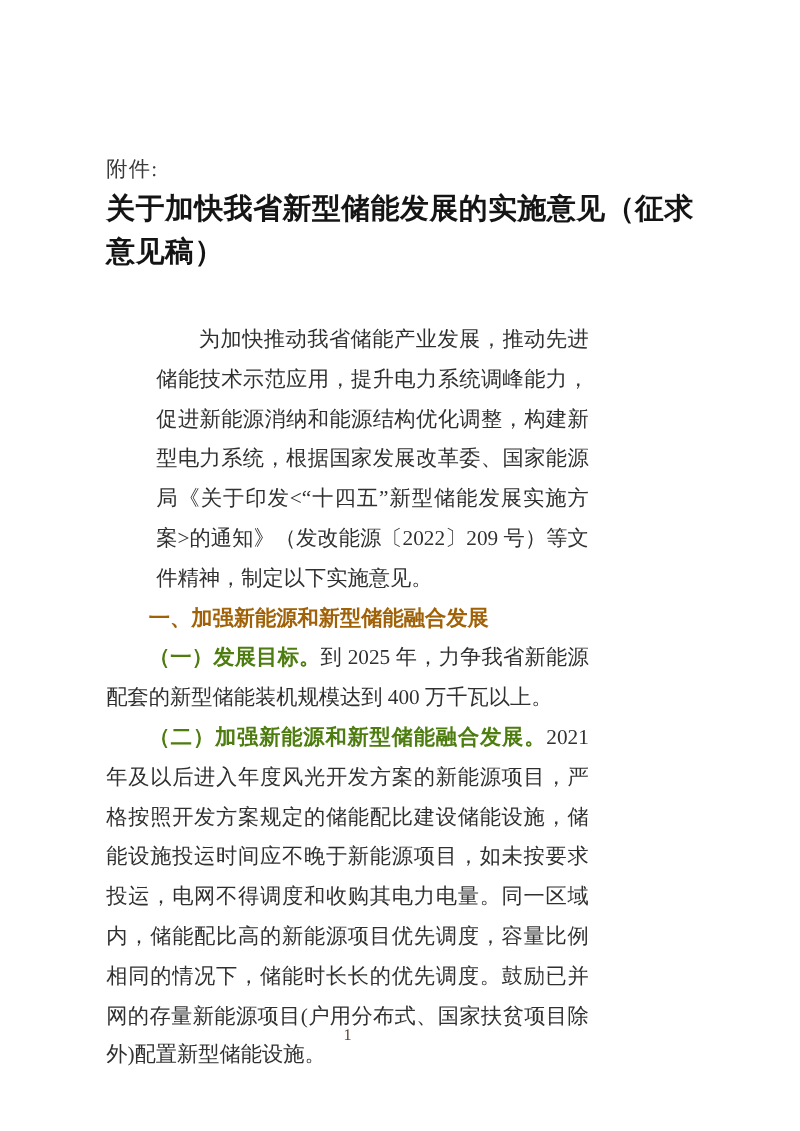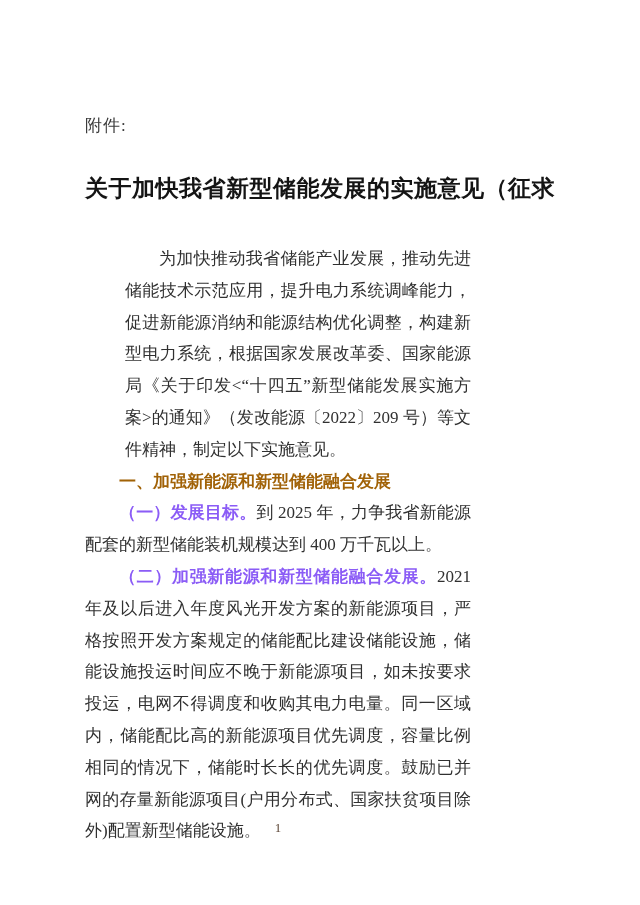--- a/index.html
+++ b/index.html
@@ -9,32 +9,31 @@
     height: 905px;
     font-family: "Liberation Serif", "DejaVu Serif", serif;
     color: #2f2f2f;
     overflow: hidden;
   }
   .page {
     position: relative;
     width: 556px;
     height: 905px;
     background: #ffffff;
-    padding: 0 85px;
+    padding: 10px 85px;
     overflow: hidden;
   }
   .attachment {
     margin-top: 113px;
     font-size: 17px;
     line-height: 26px;
     letter-spacing: 1px;
     color: #3a3a3a;
   }
   .title {
-    margin-top: 32px;
     font-size: 23px;
     line-height: 35px;
     font-weight: bold;
     text-align: left;
     color: #141414;
     letter-spacing: 0.5px;
     font-family: Liberation Serif, serif;
   }
   .title-line {
     display: block;
@@ -51,21 +50,21 @@
   .intro { margin-top: 37px; margin-left: 40px; }
   .section-heading {
     font-family: "Liberation Sans", "DejaVu Sans", sans-serif;
     font-weight: bold;
     color: #a16207;
     text-indent: 2em;
     text-align: left;
   }
   .item-label {
     font-weight: bold;
-    color: #8b5cf6;
+    color: #4d7c0f;
   }
   .page-number {
     position: absolute;
     top: 820px;
     left: 0;
     right: 0;
     text-align: center;
     font-size: 13px;
     line-height: 16px;
     color: #5c4636;
@@ -73,20 +72,21 @@
 </style>
 </head>
 <body>
 
 <div class="page">
 
   <div class="attachment">附件:</div>
 
   <h1 class="title">
     <span class="title-line">关于加快我省新型储能发展的实施意见（征求</span>
+    <span class="title-line">意见稿）</span>
   </h1>
 
   <p class="body-p indent intro">为加快推动我省储能产业发展，推动先进储能技术示范应用，提升电力系统调峰能力，促进新能源消纳和能源结构优化调整，构建新型电力系统，根据国家发展改革委、国家能源局《关于印发&lt;“十四五”新型储能发展实施方案&gt;的通知》（发改能源〔2022〕209 号）等文件精神，制定以下实施意见。</p>
 
   <p class="body-p section-heading">一、加强新能源和新型储能融合发展</p>
 
   <p class="body-p indent"><span class="item-label">（一）发展目标。</span><span>到 2025 年，力争我省新能源配套的新型储能装机规模达到 400 万千瓦以上。</span></p>
 
   <p class="body-p indent"><span class="item-label">（二）加强新能源和新型储能融合发展。</span><span>2021 年及以后进入年度风光开发方案的新能源项目，严格按照开发方案规定的储能配比建设储能设施，储能设施投运时间应不晚于新能源项目，如未按要求投运，电网不得调度和收购其电力电量。同一区域内，储能配比高的新能源项目优先调度，容量比例相同的情况下，储能时长长的优先调度。鼓励已并网的存量新能源项目(户用分布式、国家扶贫项目除外)配置新型储能设施。</span></p>
 

